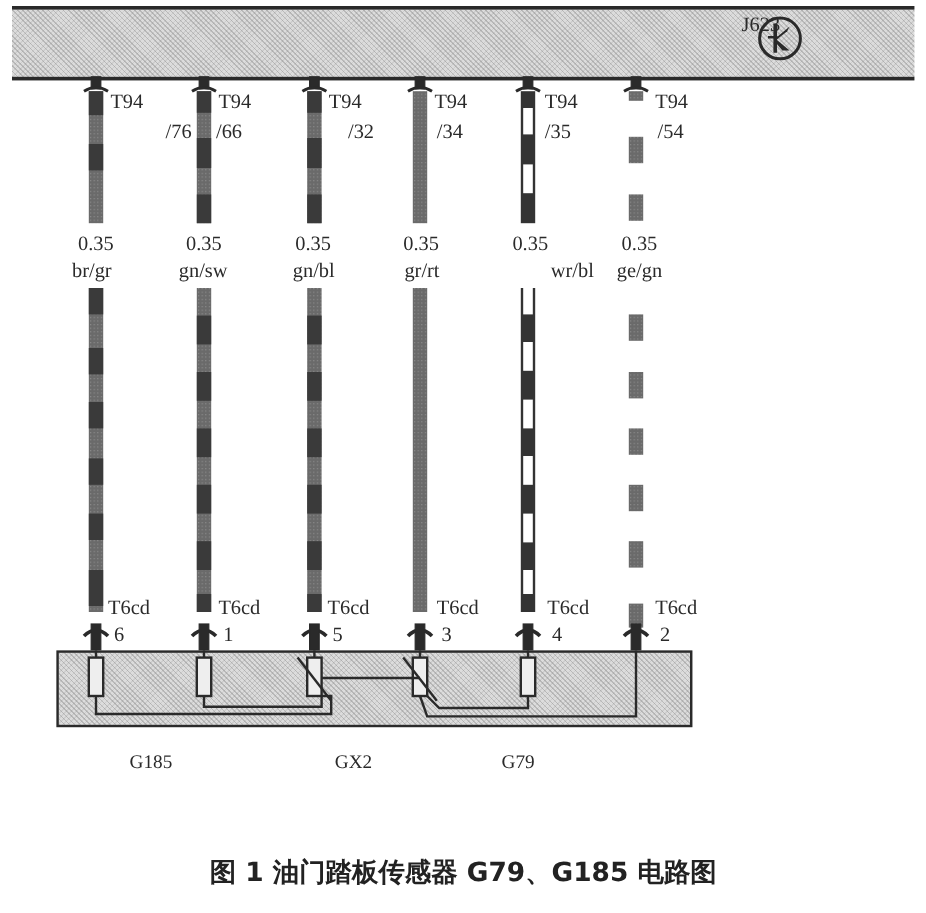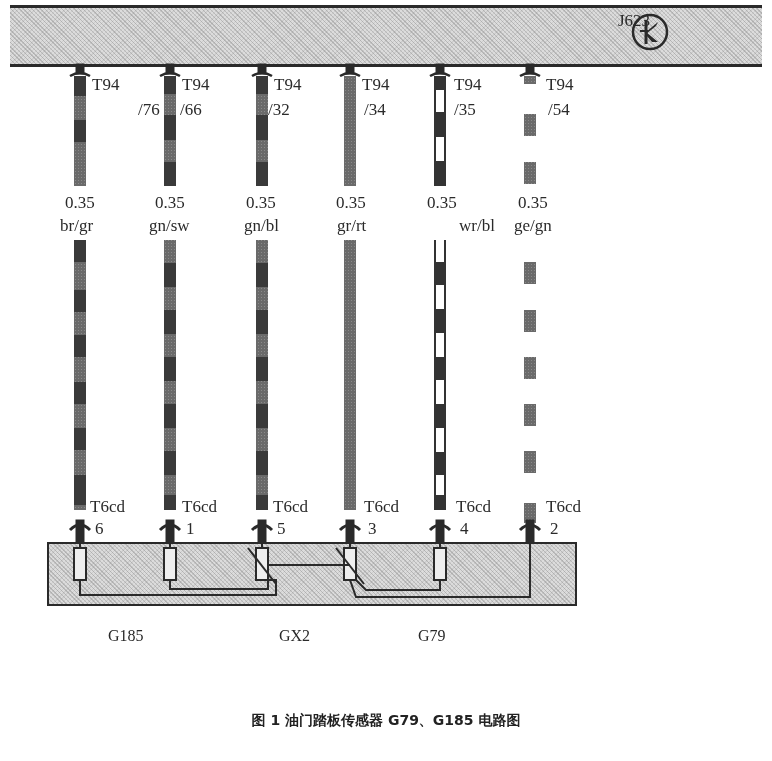--- a/index.html
+++ b/index.html
@@ -12,21 +12,21 @@
   }
   #ecu { position: absolute; left: 10px; top: 5px; width: 752px; height: 56px;
          border-top: 3px solid #2a2a2a; border-bottom: 3px solid #2a2a2a; }
   #ecu-label { position: absolute; left: 572px; top: 10px; font-size: 17px; margin-left: 46px; }
   #ecu-symbol { position: absolute; left: 630px; top: 12px; width: 40px; height: 40px; }
   .lbl { position: absolute; font-size: 17px; line-height: 22px; white-space: nowrap; }
   #sensor { position: absolute; left: 47px; top: 542px; width: 526px; height: 60px;
             border: 2px solid #2a2a2a; }
   .comp { position: absolute; font-size: 16px; }
   #caption { position: absolute; left: 0; width: 772px; top: 712px; text-align: center;
-             font-family: "DejaVu Sans", sans-serif; font-weight: bold; font-size: 14px; color: #222; }
+             font-family: "DejaVu Sans", sans-serif; font-weight: bold; font-size: 22px; color: #222; }
   svg { overflow: visible; }
 </style>
 </head>
 <body>
 
 <div id="ecu" class="hatch"></div>
 <div id="ecu-label" class="lbl">J623</div>
 <svg id="ecu-symbol" viewBox="0 0 40 40">
   <circle cx="20" cy="20" r="17" fill="none" stroke="#2a2a2a" stroke-width="2.5"></circle>
   <line x1="16" y1="8" x2="16" y2="32" stroke="#2a2a2a" stroke-width="3"></line>
@@ -206,21 +206,21 @@
 <div class="lbl" style="left:95px;top:518px;">6</div>
 
 <div class="lbl" style="left:182px;top:74px;">T94</div>
 <div class="lbl" style="left:180px;top:99px;">/66</div>
 <div class="lbl" style="left:155px;top:192px;">0.35</div>
 <div class="lbl" style="left:149px;top:215px;">gn/sw</div>
 <div class="lbl" style="left:182px;top:496px;">T6cd</div>
 <div class="lbl" style="left:186px;top:518px;">1</div>
 
 <div class="lbl" style="left:274px;top:74px;">T94</div>
-<div class="lbl" style="left:268px;top:99px;text-align:right;">/32</div>
+<div class="lbl" style="left:290px;top:99px;text-align:right;">/32</div>
 <div class="lbl" style="left:246px;top:192px;">0.35</div>
 <div class="lbl" style="left:244px;top:215px;">gn/bl</div>
 <div class="lbl" style="left:273px;top:496px;">T6cd</div>
 <div class="lbl" style="left:277px;top:518px;">5</div>
 
 <div class="lbl" style="left:362px;top:74px;">T94</div>
 <div class="lbl" style="left:364px;top:99px;">/34</div>
 <div class="lbl" style="left:336px;top:192px;">0.35</div>
 <div class="lbl" style="left:337px;top:215px;">gr/rt</div>
 <div class="lbl" style="left:364px;top:496px;">T6cd</div>

